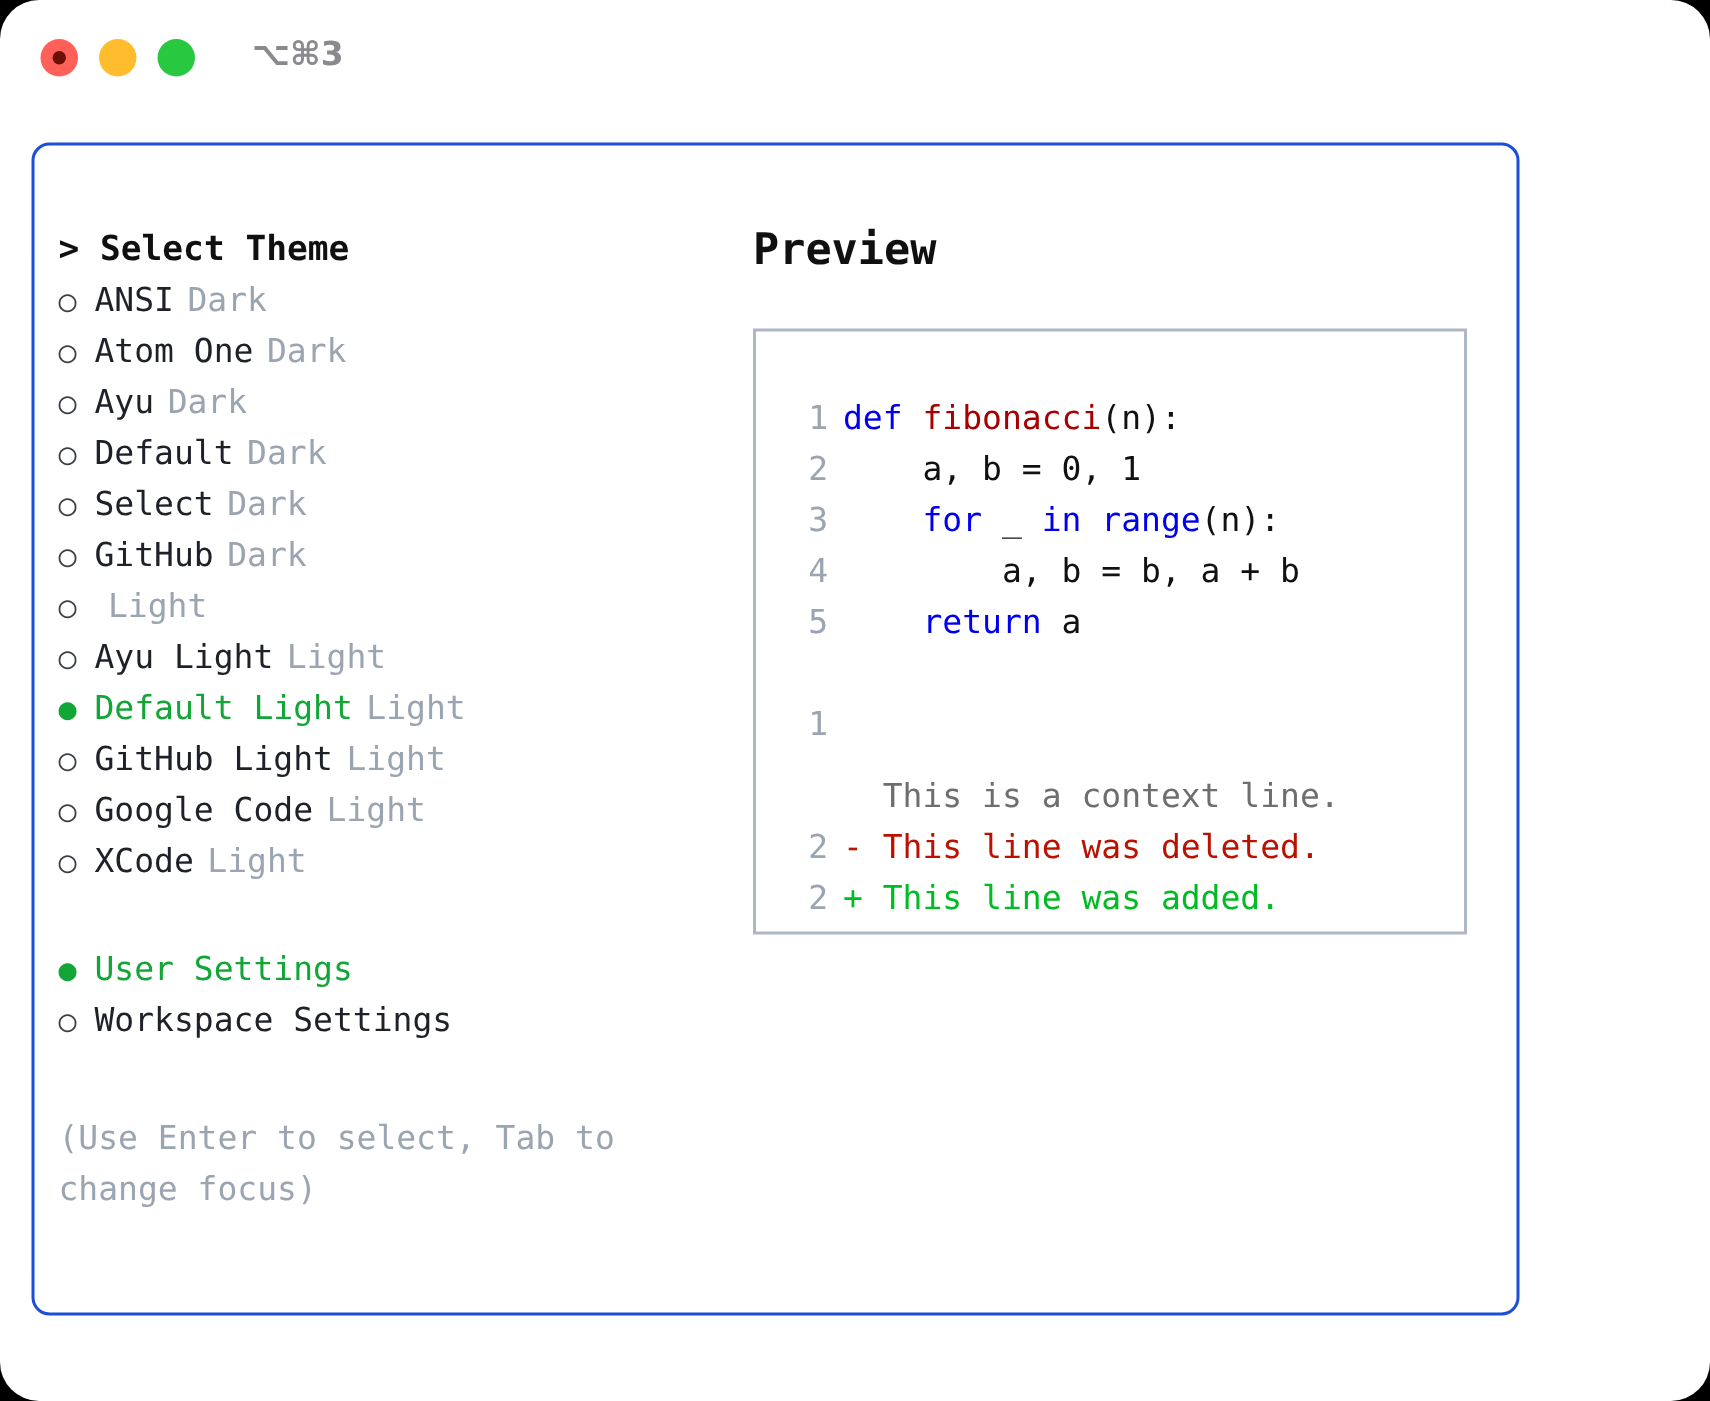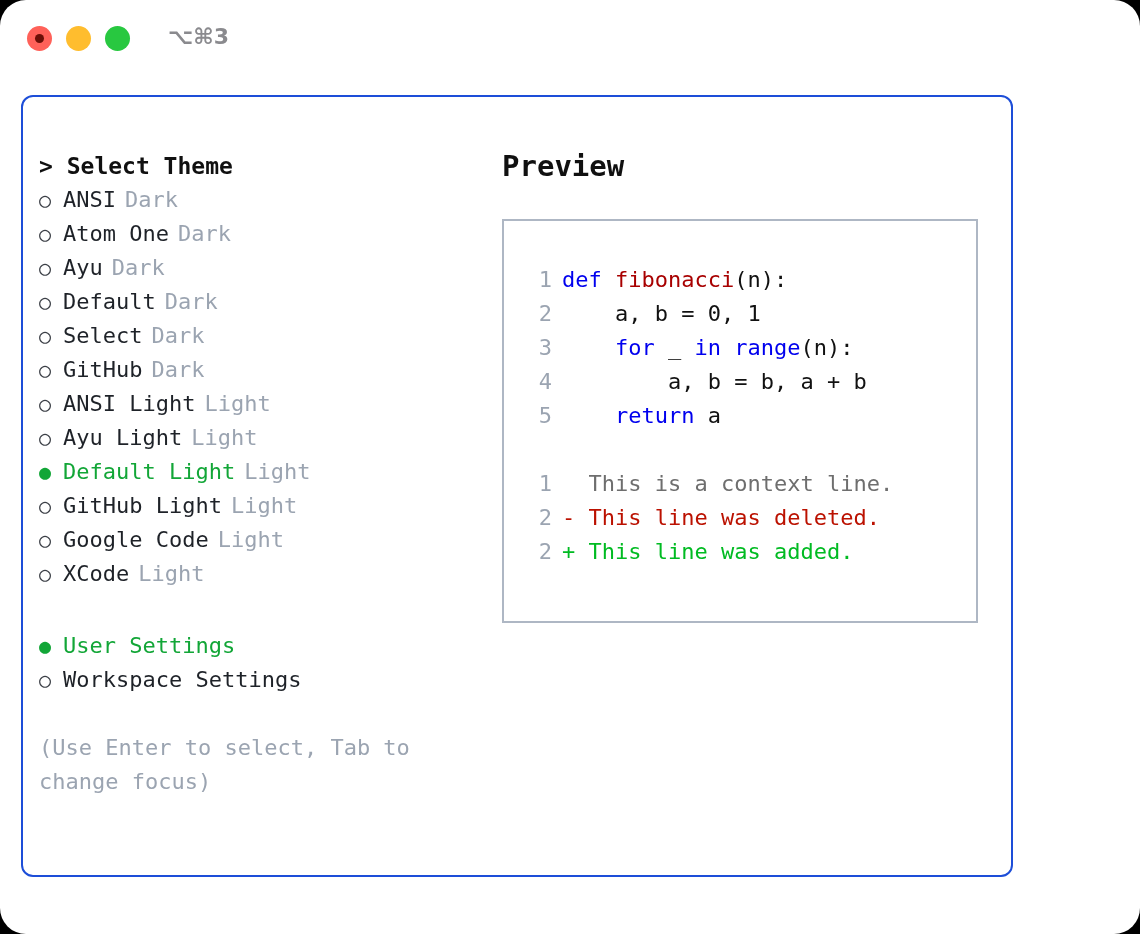--- a/index.html
+++ b/index.html
@@ -124,21 +124,21 @@
   .subhead {
     font-size: 22px;
     line-height: 34px;
     color: #101010;
     padding-left: 24px;
     white-space: pre;
     font-weight: bold;
   }
 
   .hint {
-    margin-top: 34px;
+    margin-top: 46px;
     font-size: 22px;
     line-height: 34px;
     color: #9BA4B1;
     white-space: pre-line;
   }
 
   
   .right-col {
     position: absolute;
     left: 479px;
@@ -176,21 +176,21 @@
     color: #9BA4B1;
     padding-right: 10px;
   }
   .code-text { color: #111111; }
   .blank-line { height: 34px; }
 
   .kw { color: #0000EE; }
   .fn { color: #A80000; }
   .plain { color: #111111; }
 
-  .d-ctx { color: #6E6E6E; }
+  .d-ctx { color: #6E6E6E; margin-top: 48px; }
   .d-del { color: #BB1100; }
   .d-add { color: #00BB22; }
 </style>
 </head>
 <body>
 
 <div class="page">
 
   <div class="titlebar">
     <div class="lights">
@@ -209,21 +209,21 @@
 
       <div class="list-head">&gt; Select Theme</div>
 
       <div id="theme-list">
           <div class="row"><span class="bullet">○</span><span class="label">ANSI</span><span class="meta">Dark</span></div>
           <div class="row"><span class="bullet">○</span><span class="label">Atom One</span><span class="meta">Dark</span></div>
           <div class="row"><span class="bullet">○</span><span class="label">Ayu</span><span class="meta">Dark</span></div>
           <div class="row"><span class="bullet">○</span><span class="label">Default</span><span class="meta">Dark</span></div>
           <div class="row"><span class="bullet">○</span><span class="label">Select</span><span class="meta">Dark</span></div>
           <div class="row"><span class="bullet">○</span><span class="label">GitHub</span><span class="meta">Dark</span></div>
-          <div class="row"><span class="bullet">○</span><span class="label">ANSI Light</span><span class="meta">Light</span></div>
+          <div class="row"><span class="bullet">○</span><span class="meta">Light</span></div>
           <div class="row"><span class="bullet">○</span><span class="label">Ayu Light</span><span class="meta">Light</span></div>
           <div class="row selected"><span class="bullet sel">●</span><span class="label">Default Light</span><span class="meta">Light</span></div>
           <div class="row"><span class="bullet">○</span><span class="label">GitHub Light</span><span class="meta">Light</span></div>
           <div class="row"><span class="bullet">○</span><span class="label">Google Code</span><span class="meta">Light</span></div>
           <div class="row"><span class="bullet">○</span><span class="label">XCode</span><span class="meta">Light</span></div>
         </div>
 
       <div class="section-gap"></div>
 
 

